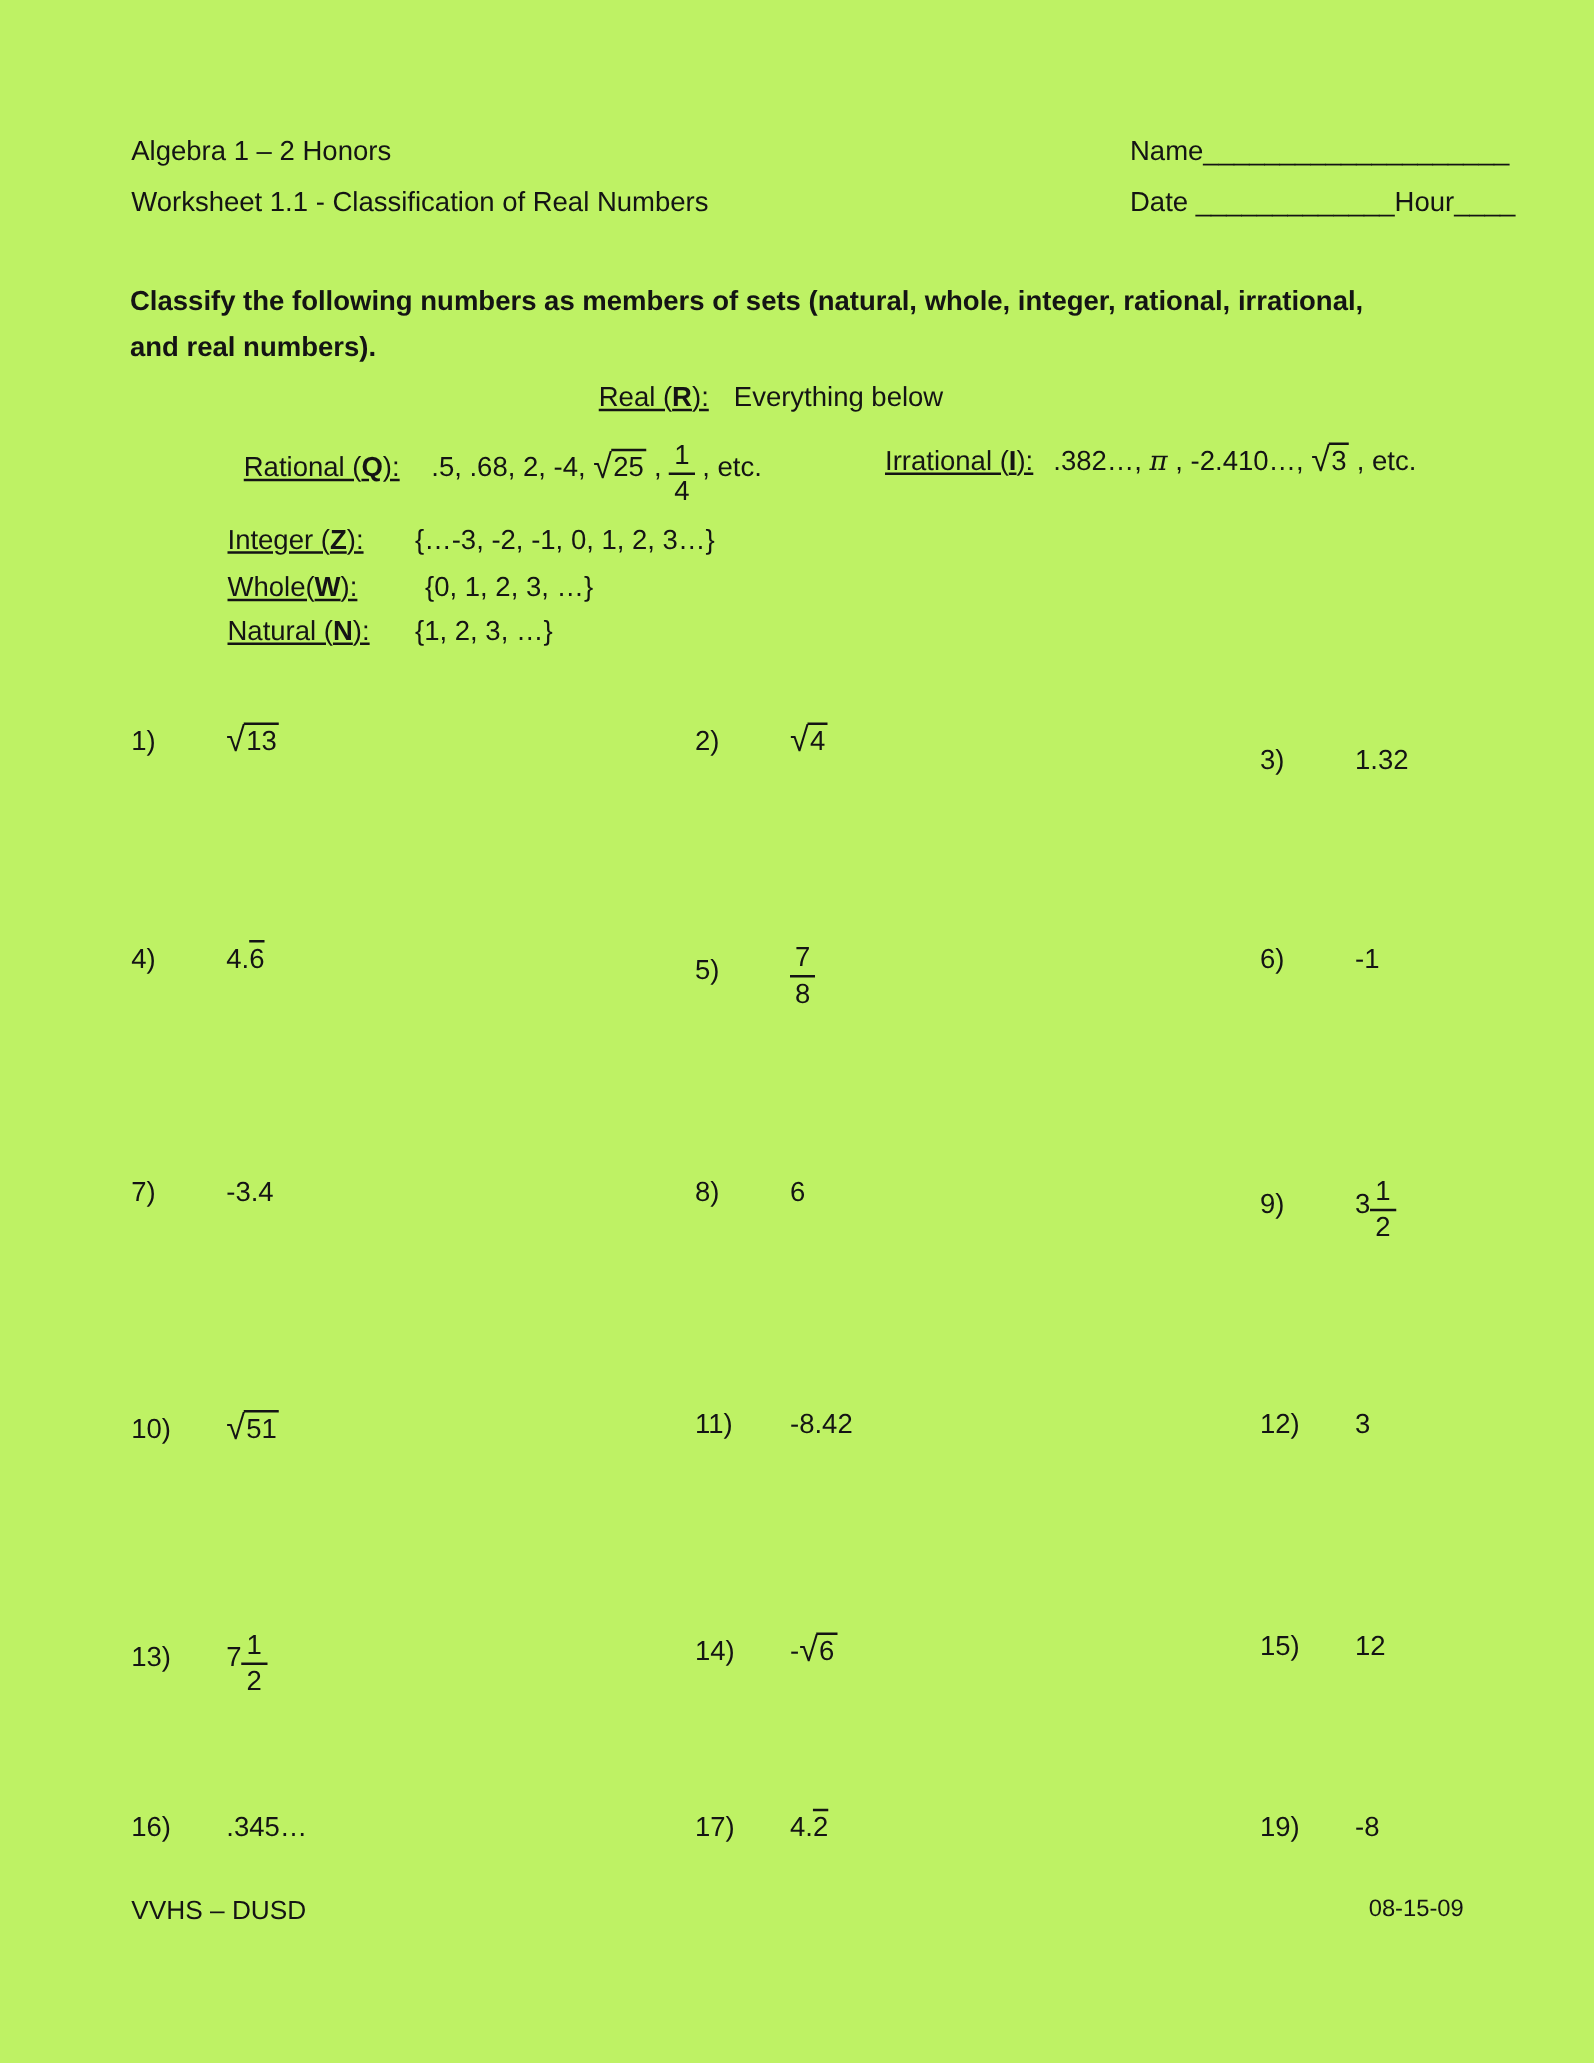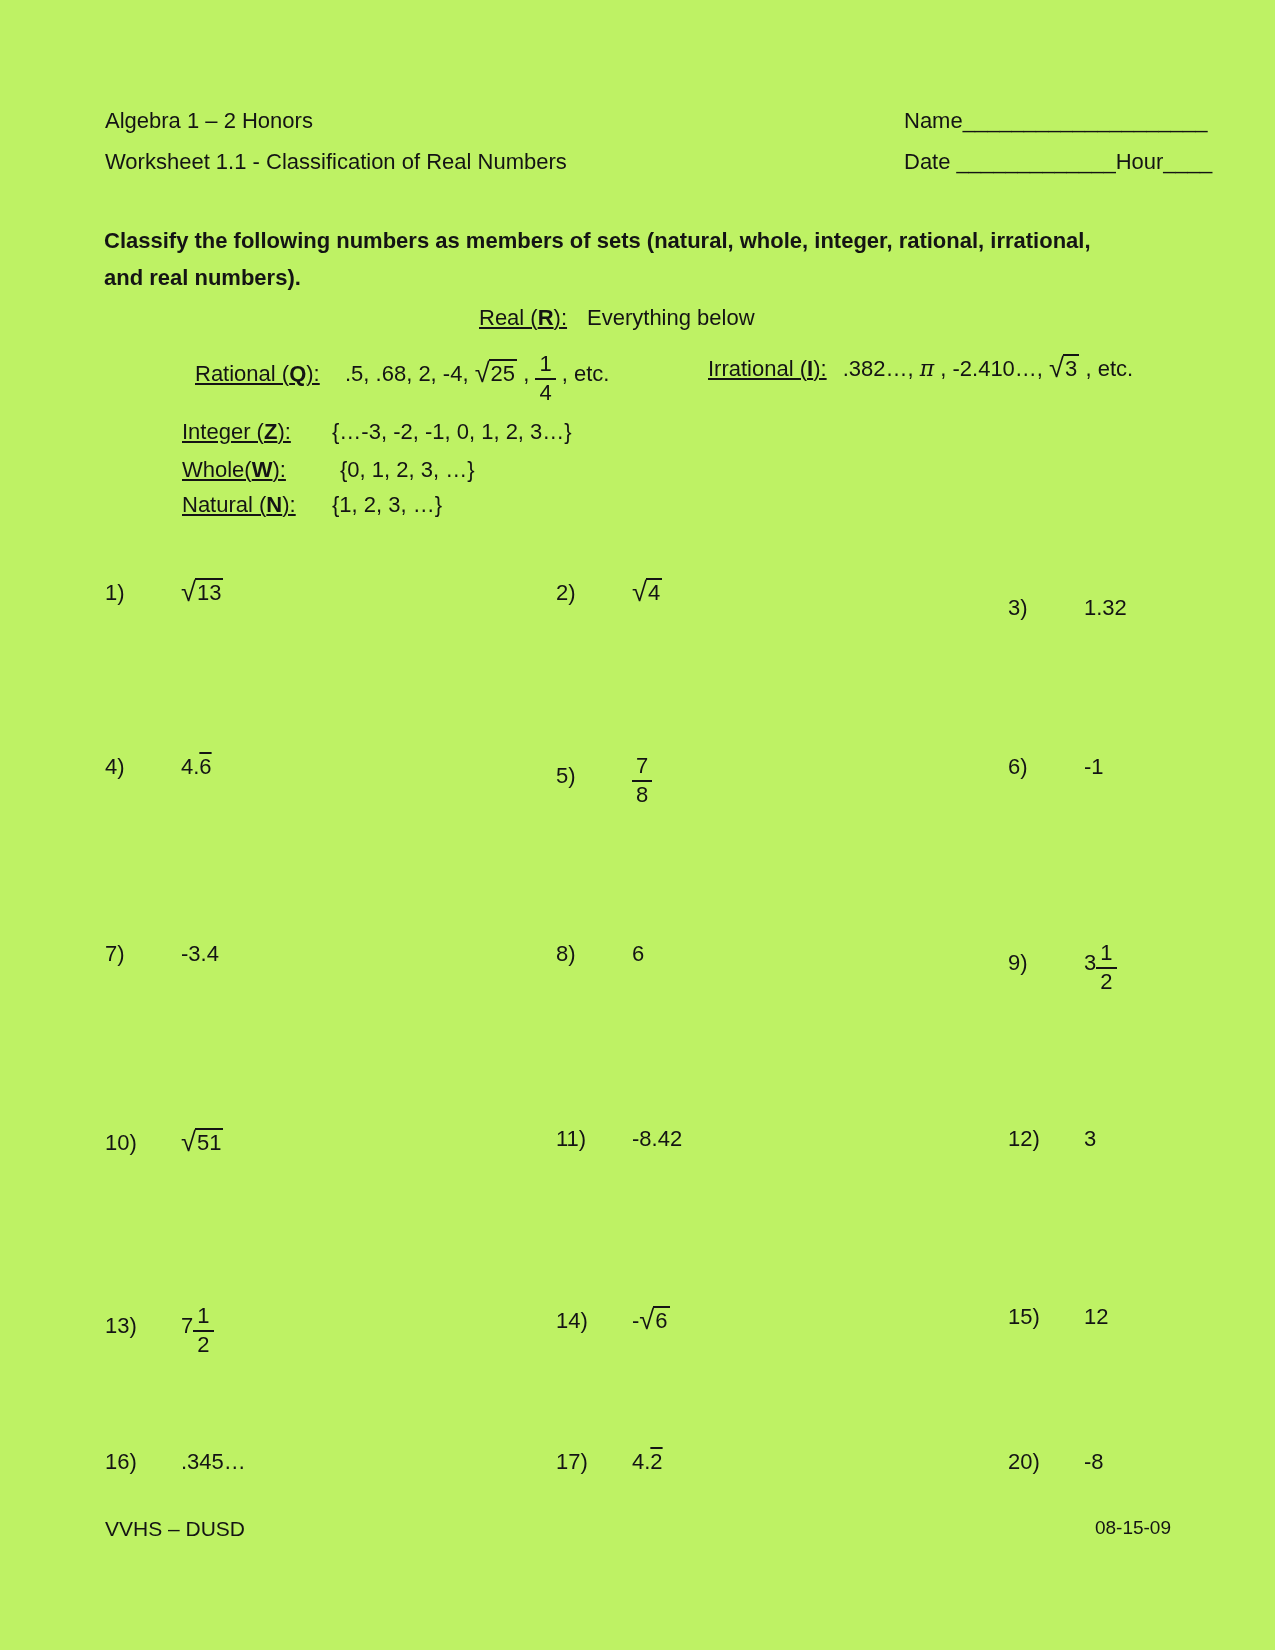--- a/index.html
+++ b/index.html
@@ -103,19 +103,19 @@
       <div class="prob" style="left: 556px; top: 941px;"><span class="pnum">8)</span><span class="pval">6</span></div>
       <div class="prob" style="left: 1008px; top: 941px;"><span class="pnum">9)</span><span class="pval">3<span class="frac"><span class="fn">1</span><span class="fd">2</span></span></span></div>
       <div class="prob" style="left: 105px; top: 1126px;"><span class="pnum">10)</span><span class="pval"><span class="sqrt"><span class="rad">√</span><span class="rand">51</span></span></span></div>
       <div class="prob" style="left: 556px; top: 1126px;"><span class="pnum">11)</span><span class="pval">-8.42</span></div>
       <div class="prob" style="left: 1008px; top: 1126px;"><span class="pnum">12)</span><span class="pval">3</span></div>
       <div class="prob" style="left: 105px; top: 1304px;"><span class="pnum">13)</span><span class="pval">7<span class="frac"><span class="fn">1</span><span class="fd">2</span></span></span></div>
       <div class="prob" style="left: 556px; top: 1304px;"><span class="pnum">14)</span><span class="pval">-<span class="sqrt"><span class="rad">√</span><span class="rand">6</span></span></span></div>
       <div class="prob" style="left: 1008px; top: 1304px;"><span class="pnum">15)</span><span class="pval">12</span></div>
       <div class="prob" style="left: 105px; top: 1449px;"><span class="pnum">16)</span><span class="pval">.345…</span></div>
       <div class="prob" style="left: 556px; top: 1449px;"><span class="pnum">17)</span><span class="pval">4.<span class="over">2</span></span></div>
-      <div class="prob" style="left: 1008px; top: 1449px;"><span class="pnum">20)</span><span class="pval">-8</span></div>
+      <div class="prob" style="left: 1008px; top: 1449px;"><span class="pnum">19)</span><span class="pval">-8</span></div>
     </div>
 
   <div class="abs footer-left">VVHS – DUSD</div>
   <div class="abs footer-right">08-15-09</div>
 
 </div>
 
 </body></html>

